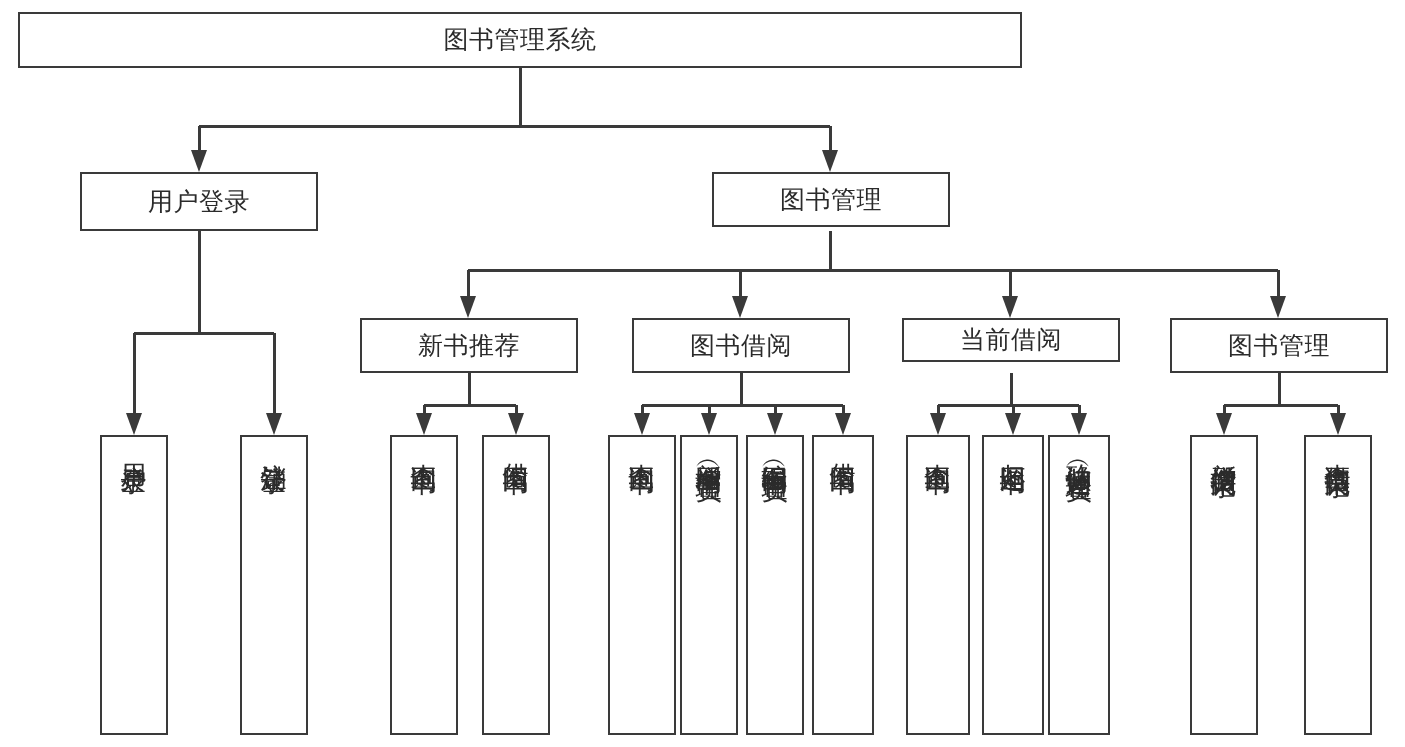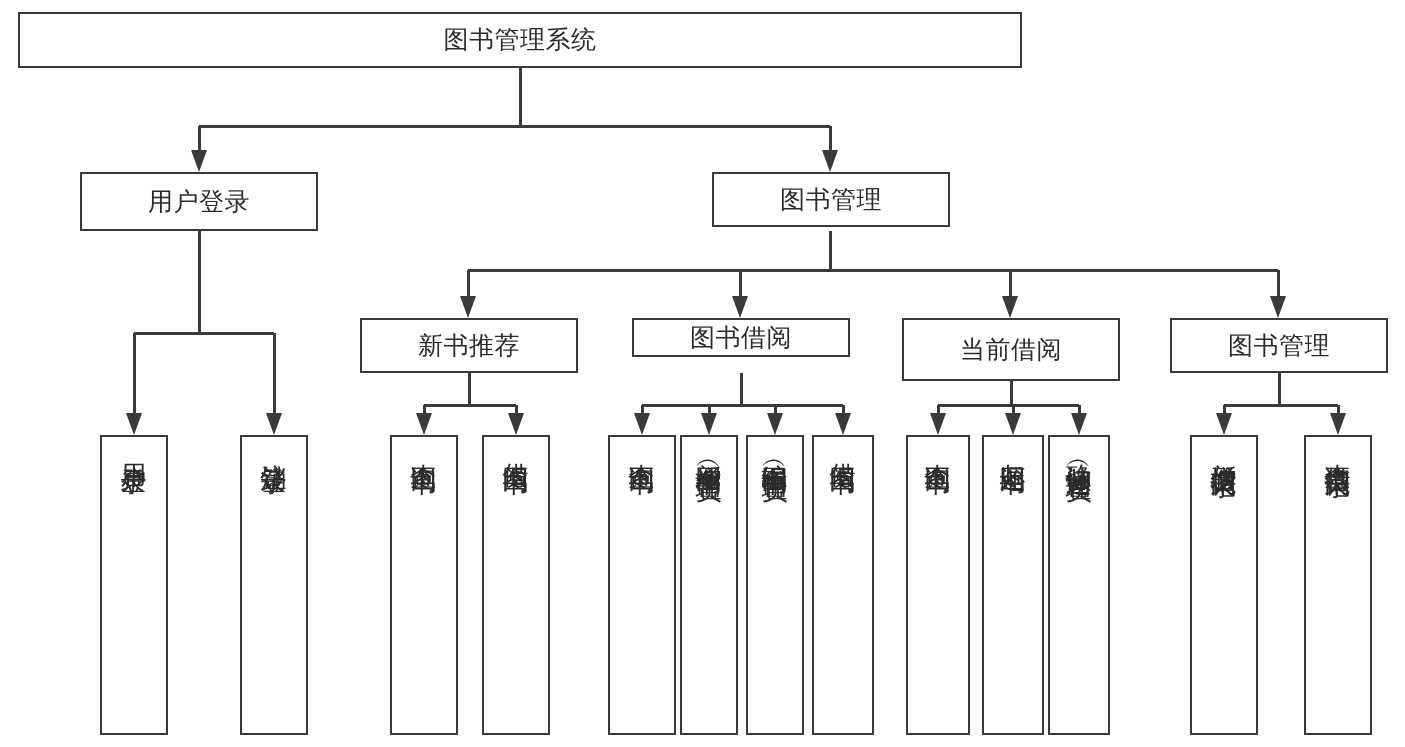--- a/index.html
+++ b/index.html
@@ -146,24 +146,24 @@
       </div>
       <div class="node h" style="left: 712px; top: 172px; width: 238px; height: 55px;">
         <span class="lbl">图书管理</span>
       </div>
     </div>
 
   <div id="level2-layer">
       <div class="node h" style="left: 360px; top: 318px; width: 218px; height: 55px; font-family: Liberation Serif, serif;">
         <span class="lbl">新书推荐</span>
       </div>
-      <div class="node h" style="left: 632px; top: 318px; width: 218px; height: 39px;">
+      <div class="node h" style="left: 632px; top: 318px; width: 218px; height: 55px;">
         <span class="lbl">图书借阅</span>
       </div>
-      <div class="node h" style="left: 902px; top: 318px; width: 218px; height: 63px;">
+      <div class="node h" style="left: 902px; top: 318px; width: 218px; height: 44px;">
         <span class="lbl">当前借阅</span>
       </div>
       <div class="node h" style="left: 1170px; top: 318px; width: 218px; height: 55px;">
         <span class="lbl">图书管理</span>
       </div>
     </div>
 
   <div id="leaf-layer">
       <div class="node v" style="left: 100px; top: 435px; width: 68px; height: 300px;">
         <span class="lbl">用户登录</span>

